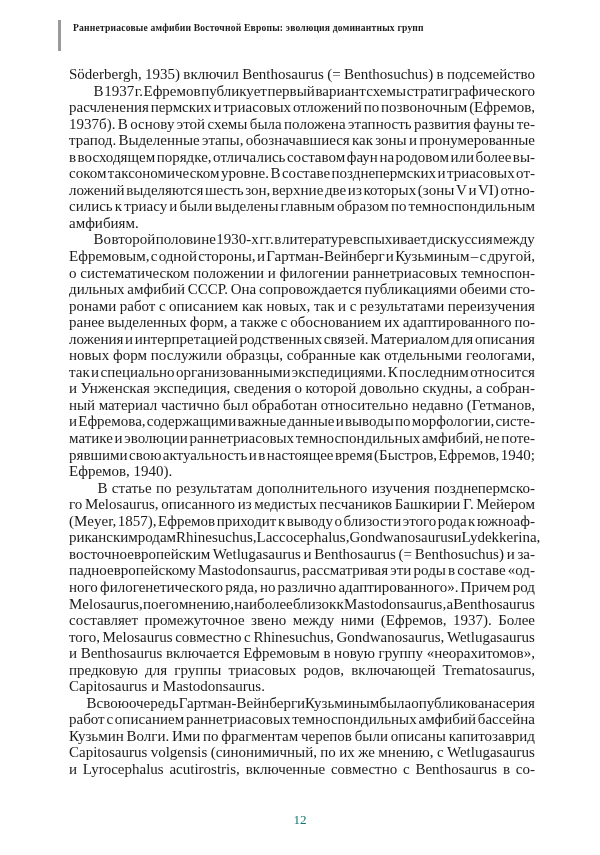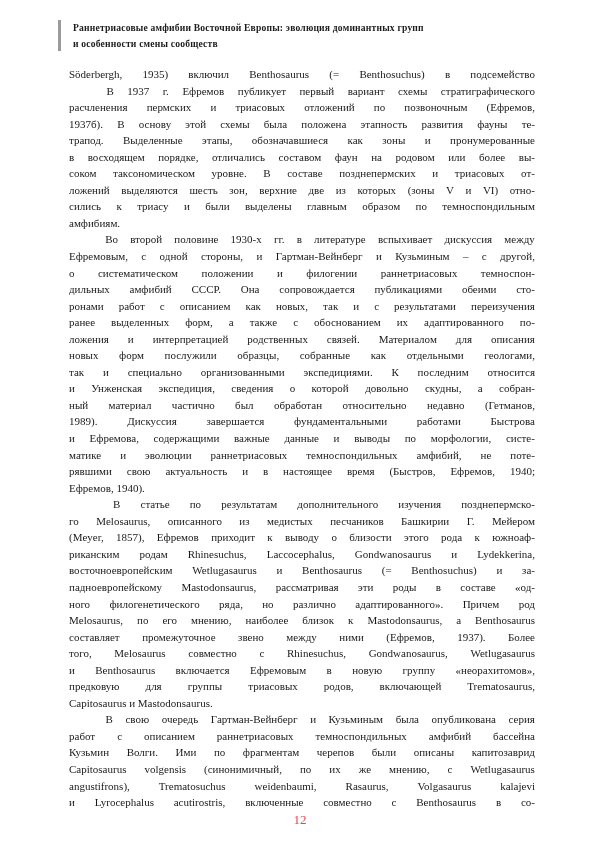--- a/index.html
+++ b/index.html
@@ -56,21 +56,21 @@
 
   
   .body-text {
     position: absolute;
     left: 69px;
     top: 66px;
     width: 466px;
   }
   p.para {
     margin: 0;
-    font-size: 11px;
+    font-size: 15px;
     line-height: 16.55px;
     text-align: justify;
     text-indent: 0;
     color: #1a1a1a;
   }
   p.para .line {
     display: block;
     white-space: nowrap;
   }
   
@@ -88,33 +88,32 @@
 
   
   .folio {
     position: absolute;
     left: 0;
     top: 812px;
     width: 600px;
     text-align: center;
     font-size: 13.15px;
     line-height: 16px;
-    color: #ef4444;
+    color: #0f766e;
   }
 </style>
 </head>
 <body>
 
 <div class="page">
 
   <div class="running-head">
     <div class="head-rule"></div>
     <div class="head-text">
       <span class="line">Раннетриасовые амфибии Восточной Европы: эволюция доминантных групп</span>
-      <span class="line">и особенности смены сообществ</span>
     </div>
   </div>
 
   <div class="body-text" id="body-text">
       <p class="para" id="para-1">
         <span class="line j">
           <span class="w">Söderbergh,</span>
           <span class="w">1935)</span>
           <span class="w">включил</span>
           <span class="w">Benthosaurus</span>
@@ -338,28 +337,20 @@
         </span>
         <span class="line j">
           <span class="w">ный</span>
           <span class="w">материал</span>
           <span class="w">частично</span>
           <span class="w">был</span>
           <span class="w">обработан</span>
           <span class="w">относительно</span>
           <span class="w">недавно</span>
           <span class="w">(Гетманов,</span>
-        </span>
-        <span class="line j">
-          <span class="w">1989).</span>
-          <span class="w">Дискуссия</span>
-          <span class="w">завершается</span>
-          <span class="w">фундаментальными</span>
-          <span class="w">работами</span>
-          <span class="w">Быстрова</span>
         </span>
         <span class="line j">
           <span class="w">и</span>
           <span class="w">Ефремова,</span>
           <span class="w">содержащими</span>
           <span class="w">важные</span>
           <span class="w">данные</span>
           <span class="w">и</span>
           <span class="w">выводы</span>
           <span class="w">по</span>
@@ -555,28 +546,20 @@
           <span class="w">volgensis</span>
           <span class="w">(синонимичный,</span>
           <span class="w">по</span>
           <span class="w">их</span>
           <span class="w">же</span>
           <span class="w">мнению,</span>
           <span class="w">с</span>
           <span class="w">Wetlugasaurus</span>
         </span>
         <span class="line j">
-          <span class="w">angustifrons),</span>
-          <span class="w">Trematosuchus</span>
-          <span class="w">weidenbaumi,</span>
-          <span class="w">Rasaurus,</span>
-          <span class="w">Volgasaurus</span>
-          <span class="w">kalajevi</span>
-        </span>
-        <span class="line j">
           <span class="w">и</span>
           <span class="w">Lyrocephalus</span>
           <span class="w">acutirostris,</span>
           <span class="w">включенные</span>
           <span class="w">совместно</span>
           <span class="w">с</span>
           <span class="w">Benthosaurus</span>
           <span class="w">в</span>
           <span class="w">со-</span>
         </span>

